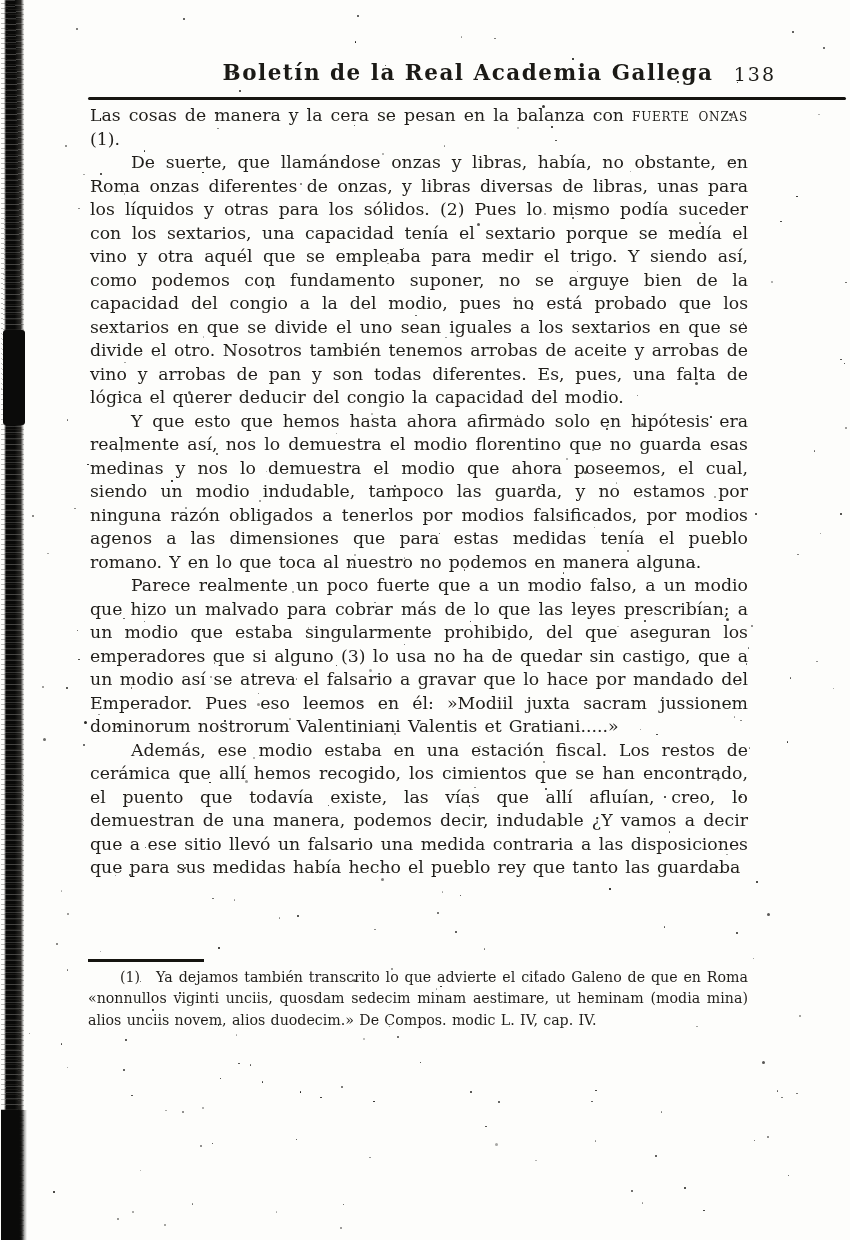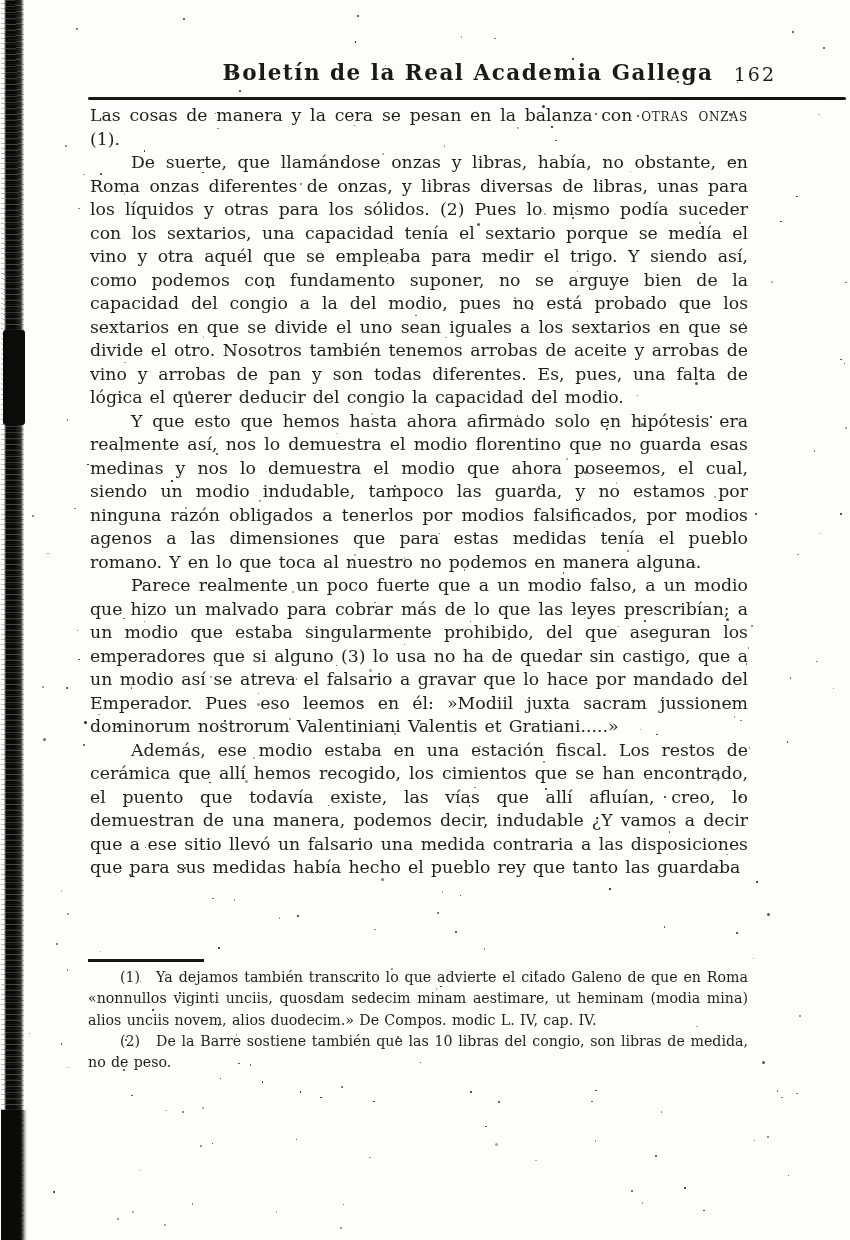--- a/index.html
+++ b/index.html
@@ -388,35 +388,34 @@
       <div class="speck" style="width: 1.5px; height: 1.5px; left: 233.629px; top: 899.177px; opacity: 0.49;"></div>
       <div class="speck" style="width: 1.5px; height: 1.5px; left: 710.424px; top: 416.441px; opacity: 0.97;"></div>
       <div class="speck" style="width: 1.5px; height: 1.5px; left: 629.676px; top: 170.787px; opacity: 0.43;"></div>
       <div class="speck" style="width: 1.5px; height: 1.5px; left: 360.337px; top: 776.595px; opacity: 0.79;"></div>
       <div class="speck" style="width: 1.5px; height: 1.5px; left: 123.67px; top: 193.217px; opacity: 0.43;"></div>
       <div class="speck" style="width: 1.5px; height: 1.5px; left: 217.913px; top: 1024.27px; opacity: 0.91;"></div>
     </div>
 
   <div class="page-header">
     <div class="journal-title">Boletín de la Real Academia Gallega</div>
-    <div class="page-number">162</div>
+    <div class="page-number">138</div>
     <div class="header-rule"></div>
   </div>
 
   <main class="body-text">
-    <p class="p-first"><span>Las cosas de manera y la cera se pesan en la balanza con </span><span class="sc">otras onzas</span><span> (1).</span></p>
+    <p class="p-first"><span>Las cosas de manera y la cera se pesan en la balanza con </span><span class="sc">fuerte onzas</span><span> (1).</span></p>
 
     <p>De suerte, que llamándose onzas y libras, había, no obstante, en Roma onzas diferentes de onzas, y libras diversas de libras, unas para los líquidos y otras para los sólidos. (2) Pues lo mismo podía suceder con los sextarios, una capacidad tenía el sextario porque se medía el vino y otra aquél que se empleaba para medir el trigo. Y siendo así, como podemos con fundamento suponer, no se arguye bien de la capacidad del congio a la del modio, pues no está probado que los sextarios en que se divide el uno sean iguales a los sextarios en que se divide el otro. Nosotros también tenemos arrobas de aceite y arrobas de vino y arrobas de pan y son todas diferentes. Es, pues, una falta de lógica el querer deducir del congio la capacidad del modio.</p>
     <p>Y que esto que hemos hasta ahora afirmado solo en hipótesis era realmente así, nos lo demuestra el modio florentino que no guarda esas medinas y nos lo demuestra el modio que ahora poseemos, el cual, siendo un modio indudable, tampoco las guarda, y no estamos por ninguna razón obligados a tenerlos por modios falsificados, por modios agenos a las dimensiones que para estas medidas tenía el pueblo romano. Y en lo que toca al nuestro no podemos en manera alguna.</p>
 
     <p><span>Parece realmente un poco fuerte que a un modio falso, a un modio que hizo un malvado para cobrar más de lo que las leyes prescribían; a un modio que estaba singularmente prohibido, del que aseguran los emperadores que si alguno (3) lo usa no ha de quedar sin castigo, que a un modio así se atreva el falsario a gravar que lo hace por mandado del Emperador. Pues eso leemos en él: </span><span class="latin-quote">»Modiil juxta sacram jussionem dominorum nostrorum Valentiniani Valentis et Gratiani.....»</span></p>
 
     <p>Además, ese modio estaba en una estación fiscal. Los restos de cerámica que allí hemos recogido, los cimientos que se han encontrado, el puento que todavía existe, las vías que allí afluían, creo, lo demuestran de una manera, podemos decir, indudable ¿Y vamos a decir que a ese sitio llevó un falsario una medida contraria a las disposiciones que para sus medidas había hecho el pueblo rey que tanto las guardaba</p>
   </main>
 
   <div class="fn-rule"></div>
 
   <section class="footnotes">
     <p><span class="fn-marker">(1)</span><span>Ya dejamos también transcrito lo que advierte el citado Galeno de que en Roma «nonnullos viginti unciis, quosdam sedecim minam aestimare, ut heminam (modia mina) alios unciis novem, alios duodecim.» De Compos. modic L. IV, cap. IV.</span></p>
-    <p><span class="fn-marker">(2)</span><span>De la Barre sostiene también que las 10 libras del congio, son libras de medida, no de peso.</span></p>
   </section>
 
 </div>
 
 </body></html>

